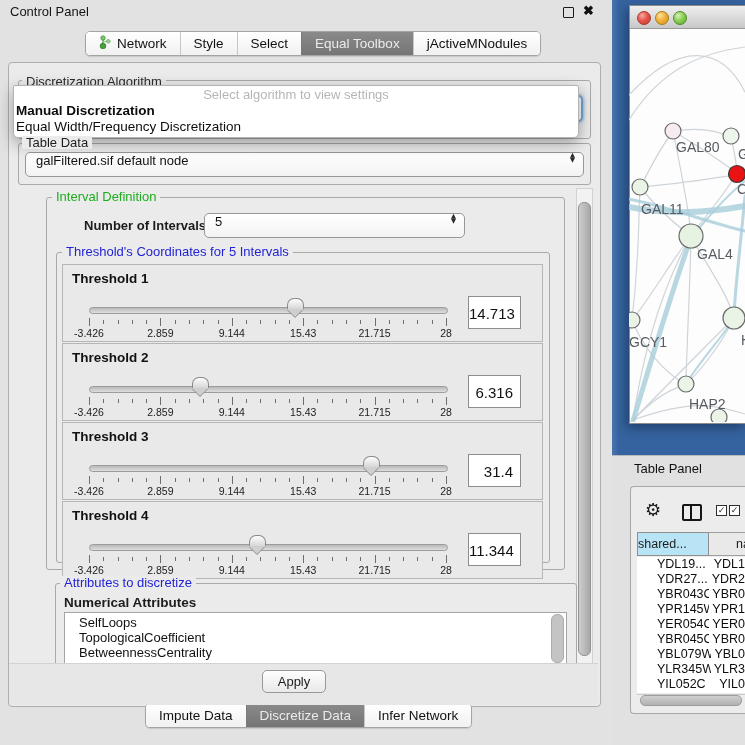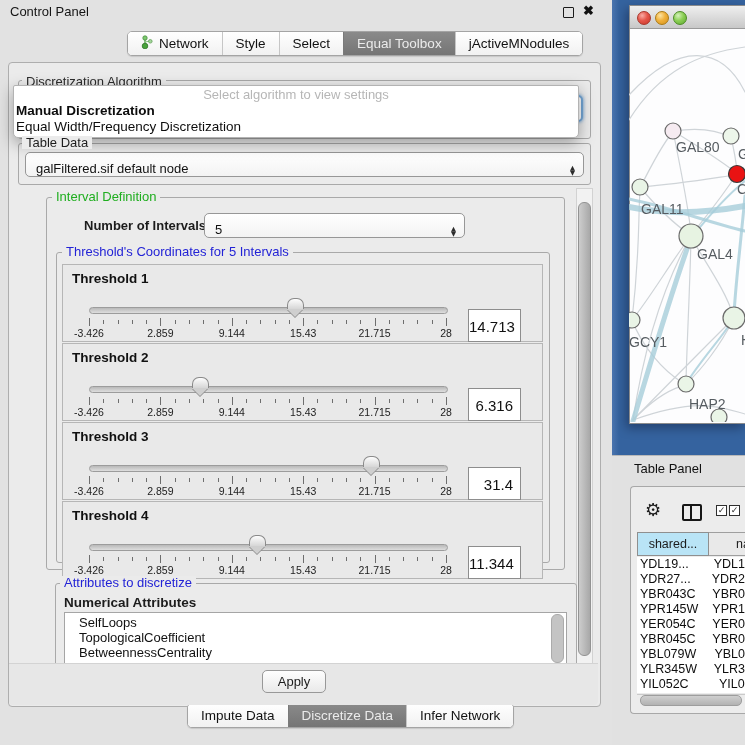--- a/index.html
+++ b/index.html
@@ -10,21 +10,21 @@
 
   
   #left-window{left:0;top:0;width:612px;height:745px;background:#e2e2e2;}
   #titlebar{left:0;top:0;width:612px;height:24px;}
   #titlebar .title{left:10px;top:4px;font-size:13px;color:#151515;}
   #float-btn{left:563px;top:7px;width:9px;height:9px;border:1.6px solid #1b1b1b;border-radius:1px;}
   #close-btn{left:583px;top:3px;font-size:13px;font-weight:bold;color:#111;}
 
   
   .segbar{display:flex;height:23px;background:#fff;border:1px solid #a4a4a4;
-          border-radius:5px;overflow:hidden;box-shadow:0 1px 1px rgba(0,0,0,.12);margin-left:42px;}
+          border-radius:5px;overflow:hidden;box-shadow:0 1px 1px rgba(0,0,0,.12);}
   .seg{display:flex;align-items:center;padding:0 13px;font-size:13.5px;color:#111;
        background:linear-gradient(#ffffff,#f1f1f1);white-space:nowrap;}
   .seg + .seg{border-left:1px solid #c6c6c6;}
   .seg.sel{background:linear-gradient(#8a8a8a,#757575);color:#ebebeb;border-left-color:#7a7a7a;}
   #top-tabs{left:85px;top:31px;}
   #bottom-tabs{left:145px;top:703px;}
   .seg .nicon{margin-right:6px;display:inline-block;}
 
   
   #main-panel{left:8px;top:62px;width:591px;height:643px;background:#ebebeb;
@@ -44,21 +44,21 @@
               border:1px solid #b3b3b3;border-radius:2px 2px 5px 5px;
               box-shadow:0 5px 16px rgba(0,0,0,.35);z-index:40;}
   #algo-popup .ph{height:17px;line-height:17px;text-align:center;color:#b6b6b6;font-size:13px;}
   #algo-popup .it{height:16px;line-height:16px;padding-left:2px;font-size:13.5px;color:#0d0d0d;}
   #algo-popup .it.b{font-weight:bold;}
 
   
   #td-group{left:18px;top:143px;width:571px;height:40px;}
   #td-title{left:22px;top:136px;color:#1d1d1d;z-index:41;}
   .combo{background:linear-gradient(#ffffff,#f3f3f3);border:1px solid #979797;border-radius:5px;
-         display:flex;align-items:flex-end;}
+         display:flex;align-items:flex-start;}
   .combo .val{padding-left:10px;font-size:13px;color:#111;flex:1;}
   .stepper{font-family:"DejaVu Sans",sans-serif;font-size:6.5px;line-height:5px;color:#2c2c2c;
            margin-right:8px;text-align:center;}
   #td-combo{left:25px;top:152px;width:557px;height:23px;}
 
   
   #panel-sb-track{left:576px;top:188px;width:15px;height:514px;background:#f2f2f2;border:1px solid #d2d2d2;}
   #panel-sb-thumb{left:578px;top:202px;width:11px;height:452px;border:1px solid #939393;border-radius:6px;
                   background:linear-gradient(90deg,#cdcdcd,#a8a8a8);}
 
@@ -80,21 +80,21 @@
         border-radius:7px 7px 0 0;z-index:2;}
   .knob::after{content:"";position:absolute;top:10px;left:-1px;width:0;height:0;
         border-left:8.5px solid transparent;border-right:8.5px solid transparent;
         border-top:8px solid #cfcfcf;filter:drop-shadow(0 1px 0 #8a8a8a);}
   .ticks{position:absolute;left:0;top:53px;width:100%;height:9px;}
   .tick{position:absolute;top:0;width:1px;background:#6e6e6e;}
   .tick.minor{height:4px;top:2px;}
   .tick.major{height:8px;}
   .scale{position:absolute;left:0;top:62px;width:100%;height:12px;}
   .scale span{position:absolute;transform:translateX(-50%);font-size:10.5px;font-weight:normal;color:#222;white-space:nowrap;}
-  .valbox{position:absolute;left:405px;top:44px;width:53px;height:33px;background:#fff;border:1px solid #8d8d8d;
+  .valbox{position:absolute;left:405px;top:31px;width:53px;height:33px;background:#fff;border:1px solid #8d8d8d;
           font-size:15px;line-height:33px;text-align:right;padding-right:7px;box-sizing:border-box;color:#111;}
 
   
   #attr-group{left:55px;top:583px;width:520px;height:117px;}
   #attr-title{left:60px;top:576px;color:#2323d6;}
   #attr-heading{left:64px;top:595px;font-weight:bold;font-size:13.5px;}
   #attr-list{left:64px;top:612px;width:501px;height:86px;background:#fff;border:1px solid #a5a5a5;overflow:hidden;}
   #attr-list .li{padding-left:14px;font-size:13px;line-height:15px;color:#111;}
   #attr-list .li:first-child{padding-top:2px;}
   #attr-sb{left:551px;top:614px;width:11px;height:47px;background:#c4c4c4;border:1px solid #ababab;border-radius:6px;}
@@ -123,25 +123,25 @@
   #tp-title{left:634px;top:461px;font-size:13px;color:#111;}
   #tp-panel{left:630px;top:486px;width:115px;height:226px;background:#ececec;
             border:1px solid #a8a8a8;border-right:none;border-radius:4px 0 0 4px;}
   #tp-gear{left:645px;top:501px;font-family:"DejaVu Sans",sans-serif;font-size:18px;color:#1c1c1c;line-height:18px;}
   #tp-split{left:682px;top:504px;width:16px;height:13px;border:2px solid #161616;border-radius:2px;}
   #tp-split::after{content:"";position:absolute;left:6px;top:0;width:2px;height:13px;background:#161616;}
   .cbx{position:absolute;top:505px;width:9px;height:9px;border:1.5px solid #2e2e2e;font-size:9px;line-height:9px;
        text-align:center;color:#2e2e2e;background:#fff;}
   #cbx1{left:716px;} #cbx2{left:729px;}
   .hcell{position:absolute;top:532px;height:24px;box-sizing:border-box;font-size:12.5px;line-height:23px;}
-  #hcell1{left:637px;width:72px;background:#b9e4f6;border:1px solid #8f8f8f;text-align:center;}
+  #hcell1{left:637px;width:72px;background:#b9e4f6;border:1px solid #8f8f8f;}
   #hcell2{left:709px;width:40px;background:#e9e9e9;border:1px solid #9f9f9f;border-left:none;padding-left:27px;overflow:hidden;}
   #tp-rows{left:637px;top:557px;width:108px;height:136px;background:#fff;overflow:hidden;}
   .trow{display:flex;height:15px;font-size:12.5px;line-height:15px;color:#0e0e0e;}
-  .trow .c1{width:76px;padding-left:3px;white-space:nowrap;overflow:hidden;}
+  .trow .c1{width:76px;padding-left:20px;white-space:nowrap;overflow:hidden;}
   .trow .c2{padding-left:3px;white-space:nowrap;}
   #tp-hsb-track{left:637px;top:694px;width:108px;height:12px;background:#ececec;border-top:1px solid #cacaca;}
   #tp-hsb-thumb{left:640px;top:695px;width:100px;height:9px;background:linear-gradient(#cfcfcf,#b2b2b2);
                 border:1px solid #9d9d9d;border-radius:5px;}
 </style>
 </head>
 <body>
 
 <div id="screen">
 

